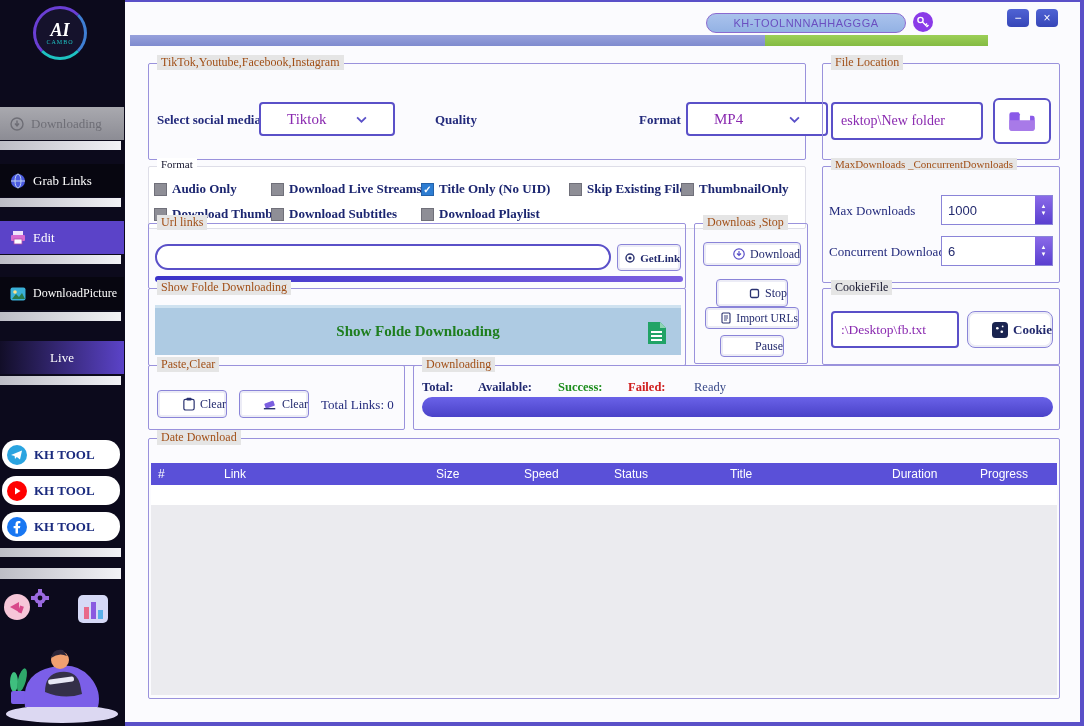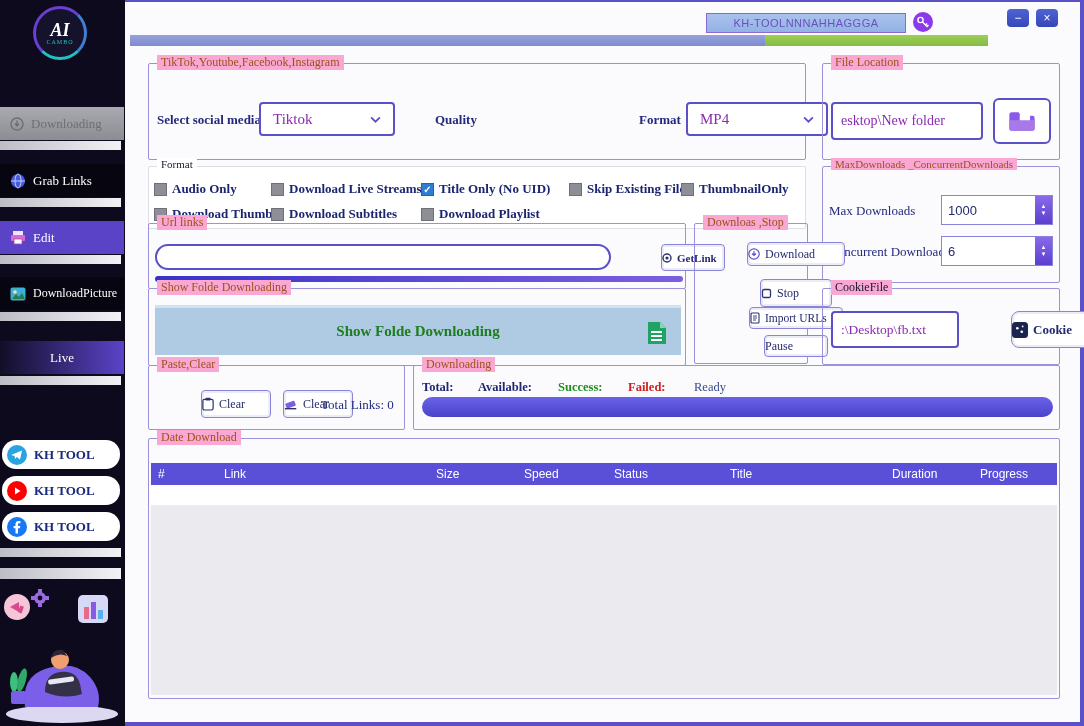--- a/index.html
+++ b/index.html
@@ -20,65 +20,65 @@
   .side-btn.live{background:linear-gradient(90deg,#120e28,#5b43c8);justify-content:center;padding-left:0;}
   .strip{position:absolute;left:0;width:121px;height:9px;background:linear-gradient(90deg,#bdbdc6,#f2f2f6);}
   .social-btn{position:absolute;left:2px;width:118px;height:29px;background:#fff;border-radius:14px;
               display:flex;align-items:center;gap:7px;padding-left:5px;box-sizing:border-box;
               font-weight:bold;color:#1a2a7e;font-size:13px;cursor:pointer;}
 
   
   .main{position:absolute;left:125px;top:0;width:959px;height:726px;background:#fbfbfe;box-sizing:border-box;
         border-top:2px solid #5a50c8;border-right:4px solid #5a50c8;border-bottom:4px solid #5a50c8;}
   .app-title{position:absolute;left:132px;top:9px;font-size:17px;color:#7b1fa2;}
-  .license-pill{position:absolute;left:706px;top:13px;width:200px;height:20px;border-radius:0;
+  .license-pill{position:absolute;left:706px;top:13px;width:200px;height:20px;border-radius:10px;
                 background:linear-gradient(180deg,#aac2ec,#93b2e4);border:1px solid #8a6ad0;
                 display:flex;align-items:center;justify-content:center;font-size:11px;letter-spacing:.5px;
                 color:#6a4fc0;font-family:"Liberation Sans",sans-serif;box-sizing:border-box;}
   .key-btn{position:absolute;left:913px;top:12px;width:20px;height:20px;cursor:pointer;}
   .win-btn{position:absolute;top:9px;width:22px;height:18px;border-radius:4px;
            background:linear-gradient(180deg,#4f63d4,#3646b8);color:#fff;display:flex;align-items:center;
            justify-content:center;font-size:12px;font-family:"Liberation Sans",sans-serif;cursor:pointer;}
   .top-progress{position:absolute;left:130px;top:35px;width:858px;height:11px;display:flex;}
   .top-progress .p-blue{width:74%;height:100%;background:linear-gradient(180deg,#97a1dc,#7f8bcf);}
   .top-progress .p-green{width:26%;height:100%;background:linear-gradient(180deg,#9ccf57,#84bb43);}
 
   
   .group{position:absolute;border:1px solid #9a92dc;border-radius:2px;box-sizing:border-box;}
-  .glabel{position:absolute;top:-9px;left:8px;background:#f9a8d4;padding:0 4px;font-size:12px;
+  .glabel{position:absolute;top:-9px;left:8px;background:#e5e5e5;padding:0 4px;font-size:12px;
           color:#a14f17;white-space:nowrap;}
   .glabel.dark{color:#16162e;}
   .group.lightborder{border-color:#dedee8;background:#fff;}
   .group.lightborder .glabel{background:#fff;}
 
   .field-label{position:absolute;font-size:13px;font-weight:600;color:#232a7c;white-space:nowrap;}
   .dd{position:absolute;height:34px;background:#fff;border:2px solid #5a50c8;border-radius:4px;
-      display:flex;align-items:center;justify-content:space-between;padding:0 12px;box-sizing:border-box;
+      display:flex;align-items:center;justify-content:space-between;padding:0 26px;box-sizing:border-box;
       color:#8a2ab0;font-size:15px;cursor:pointer;}
   .text-input{position:absolute;background:#fff;border:2px solid #5a50c8;border-radius:4px;box-sizing:border-box;
       color:#8a2ab0;font-size:14px;padding:0 8px;font-family:"Liberation Serif",serif;}
   .icon-btn{position:absolute;background:#fff;border:2px solid #5a50c8;border-radius:6px;box-sizing:border-box;
       display:flex;align-items:center;justify-content:center;cursor:pointer;}
 
   .cb{position:absolute;display:flex;align-items:center;gap:5px;font-size:13px;font-weight:600;
       color:#1c2670;cursor:pointer;white-space:nowrap;}
   .cbbox{width:13px;height:13px;background:#8e8e96;border:1px solid #70707a;box-sizing:border-box;
          display:inline-flex;align-items:center;justify-content:center;color:#fff;font-size:10px;}
   .cbbox.checked{background:#2d7dd2;border-color:#2462aa;}
   .cbbox.checked::after{content:"✓";}
 
   .spin{position:absolute;width:112px;height:30px;border:1px solid #8a84d8;background:#fff;
         display:flex;box-sizing:border-box;}
   .spin .val{flex:1;font-size:13px;color:#232a6e;padding:7px 0 0 6px;font-family:"Liberation Sans",sans-serif;}
   .spin .arrows{width:17px;background:linear-gradient(180deg,#8a6ae8,#5a3fd0);color:#fff;display:flex;
         flex-direction:column;align-items:center;justify-content:center;font-size:6px;line-height:7px;cursor:pointer;}
 
-  .btn{display:flex;align-items:center;justify-content:flex-start;gap:5px;background:#fff;
+  .btn{display:flex;align-items:center;justify-content:flex-end;gap:5px;background:#fff;
        border:1px solid #8a84d8;border-radius:4px;box-shadow:inset 0 0 0 2px #ececf6;
-       color:#232a6e;font-size:12px;cursor:pointer;box-sizing:border-box;position:absolute;margin-left:44px;}
+       color:#232a6e;font-size:12px;cursor:pointer;box-sizing:border-box;position:absolute;}
 
   .pill-input{position:absolute;height:26px;border-radius:13px;background:#fff;border:2px solid #5a50c8;
        box-sizing:border-box;padding:0 12px;font-size:13px;color:#333;font-family:"Liberation Serif",serif;}
   .bar-thin{position:absolute;height:6px;border-radius:3px;background:linear-gradient(90deg,#3a32c8,#7b5fe0);}
   .bar-big{position:absolute;height:20px;border-radius:10px;background:linear-gradient(180deg,#6a62e8,#4a42c8);}
 
   .show-folder-btn{position:absolute;background:#aecbe3;border-top:3px solid #cfe2f0;display:flex;
        align-items:center;justify-content:center;color:#1e7e1e;font-weight:bold;font-size:15px;cursor:pointer;box-sizing:border-box;}
 
   .stats-label{position:absolute;font-size:12.5px;font-weight:600;white-space:nowrap;}

